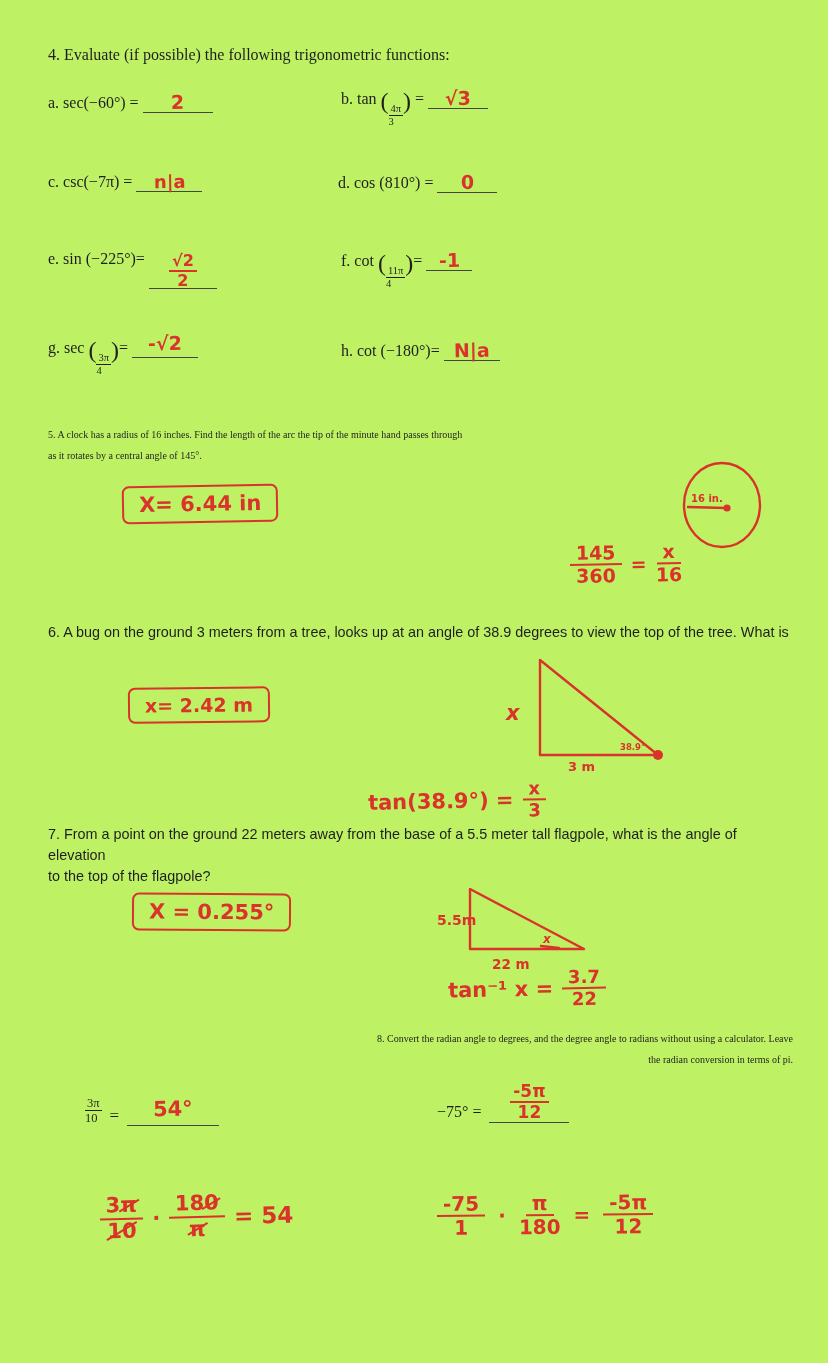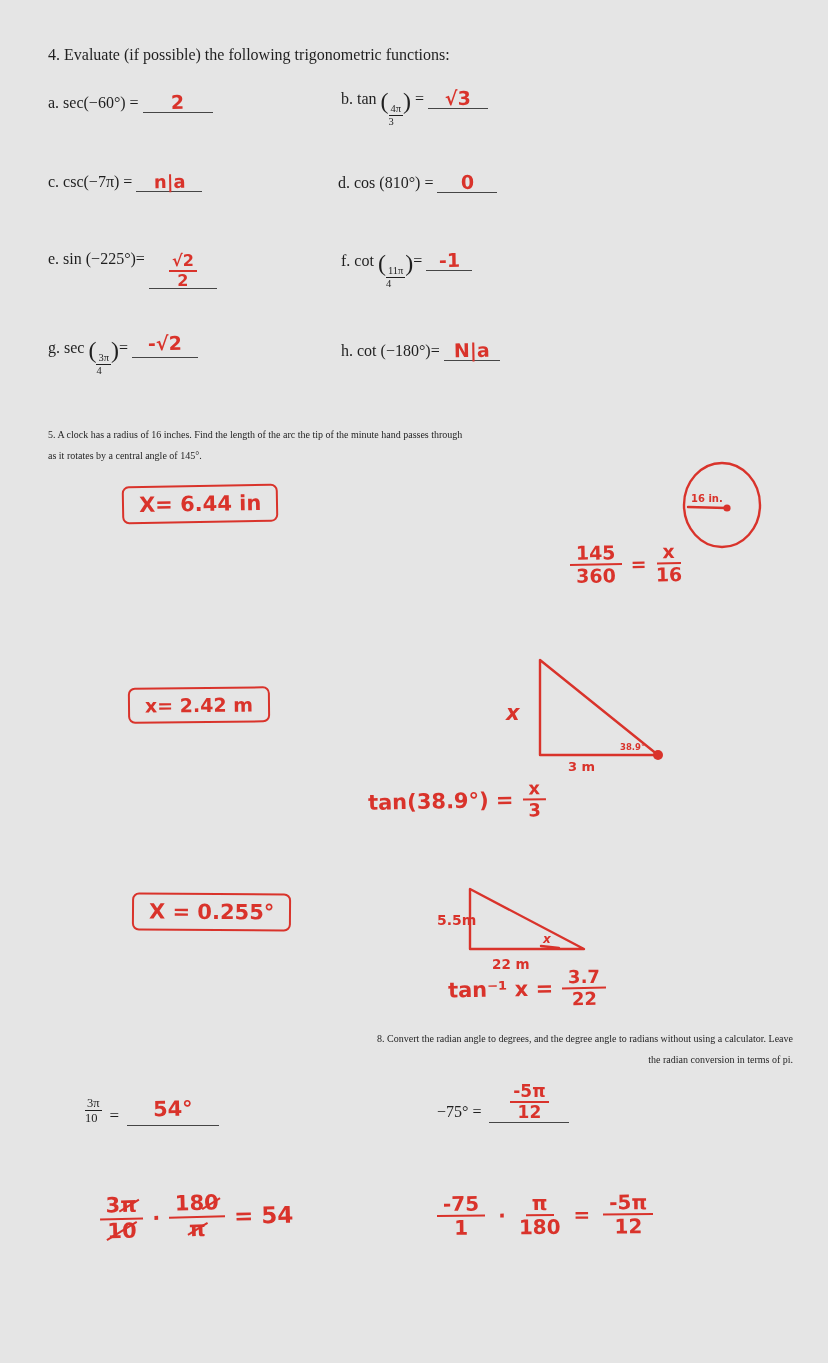--- a/index.html
+++ b/index.html
@@ -2,21 +2,21 @@
 <html><head>
 <meta charset="utf-8">
 <style>
   :root{
     --ink:#1f1f1f;
     --red:#d9332b;
     --line:#454545;
   }
   html,body{margin:0;padding:0;background:#ffffff;}
   .page{
-    position:relative;width:828px;height:1363px;background:#e5e5e5;
+    position:relative;width:828px;height:1363px;background:#bef264;
     font-family:"Liberation Serif",serif;color:var(--ink);overflow:hidden;
   }
   .abs{position:absolute;}
   .serif{font-family:"Liberation Serif",serif;}
   .sans{font-family:"Liberation Sans",sans-serif;}
   .ptext{font-size:10px;line-height:21px;}
   .stext{font-size:14.4px;line-height:21px;}
   .q4row{font-size:16px;white-space:nowrap;}
   
   .pfrac{display:inline-flex;flex-direction:column;align-items:flex-start;font-size:10.5px;line-height:1.15;vertical-align:-8px;}
@@ -123,40 +123,45 @@
         <span>360</span>
       </span>
     <span>=</span>
     <span class="hwfrac">
         <span class="t">x</span>
         <span>16</span>
       </span>
   </div>
 
   <div class="abs sans stext" style="left:48px;top:622px;width:745px;">
+    <div>6.  A bug on the ground 3 meters from a tree, looks up at an angle of 38.9 degrees to view the top of the tree. What is</div>
   </div>
 
   <div class="abs hw box-answer" style="left:128px;top:687px;font-size:19px;transform:rotate(-0.6deg);">x= 2.42 m</div>
 
   <svg class="abs" style="left:498px;top:652px;" width="175" height="125" viewBox="0 0 175 125">
     <polygon class="sk" points="42,8 42,103 160,103"></polygon>
     <circle cx="160" cy="103" r="5" fill="#d9332b"></circle>
     <text x="8" y="68" font-size="21" font-style="italic">x</text>
     <text x="122" y="98" font-size="8.5">38.9°</text>
     <text x="70" y="119" font-size="13">3   m</text>
   </svg>
 
   <div class="abs hw hw-eq" style="left:368px;top:780px;font-size:21px;transform:rotate(-1.2deg);">
     <span>tan(38.9°) =</span>
     <span class="hwfrac" style="font-size:18px;">
         <span class="t">x</span>
         <span>3</span>
       </span>
   </div>
 
+  <div class="abs sans stext" style="left:48px;top:824px;width:745px;">
+    <div>7.  From a point on the ground 22 meters away from the base of a 5.5 meter tall flagpole, what is the angle of elevation</div>
+    <div>to the top of the flagpole?</div>
+  </div>
 
   <div class="abs hw box-answer" style="left:132px;top:893px;transform:rotate(0.4deg);">X = 0.255°</div>
 
   <svg class="abs" style="left:437px;top:883px;" width="158" height="92" viewBox="0 0 158 92">
     <polygon class="sk" points="33,6 33,66 147,66"></polygon>
     <text x="0" y="42" font-size="14">5.5m</text>
     <text x="106" y="60" font-size="12" font-style="italic">x</text>
     <line class="sk" x1="104" y1="63" x2="122" y2="65" stroke-width="1.8"></line>
     <text x="55" y="86" font-size="13.5">22 m</text>
   </svg>

